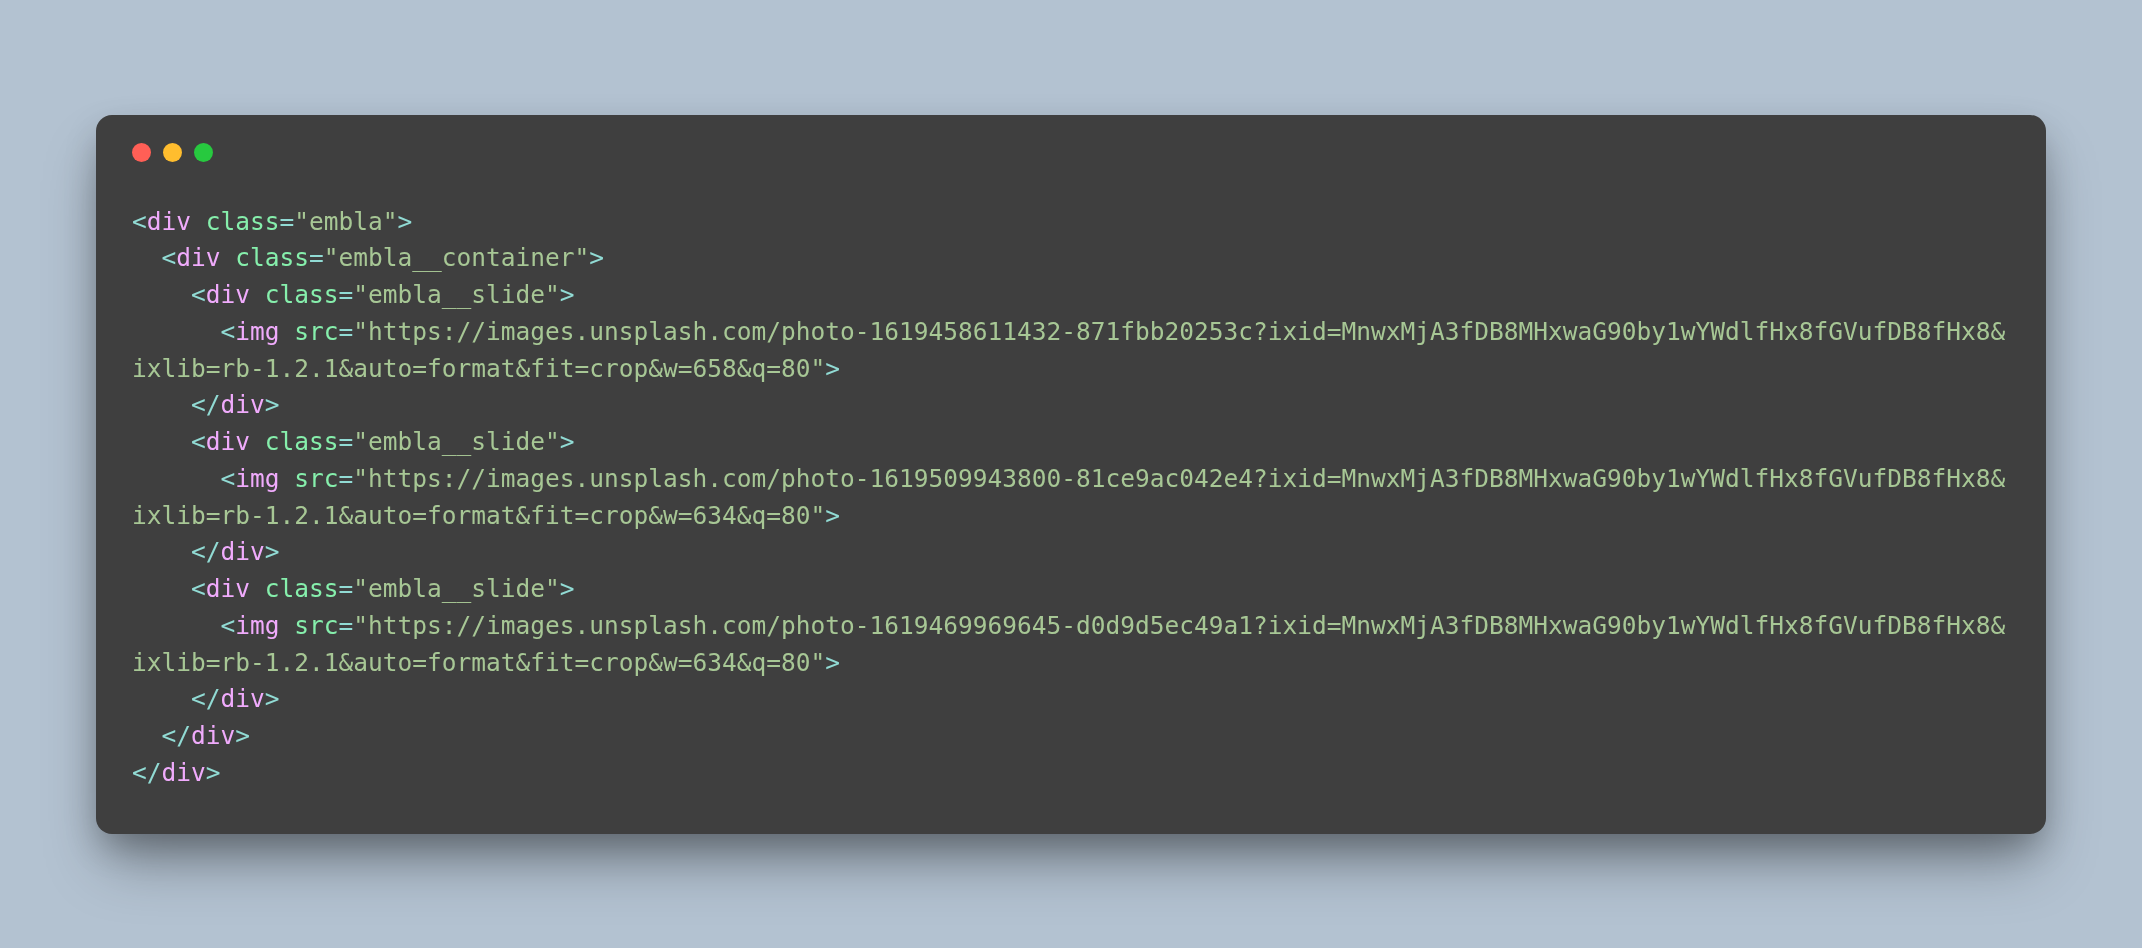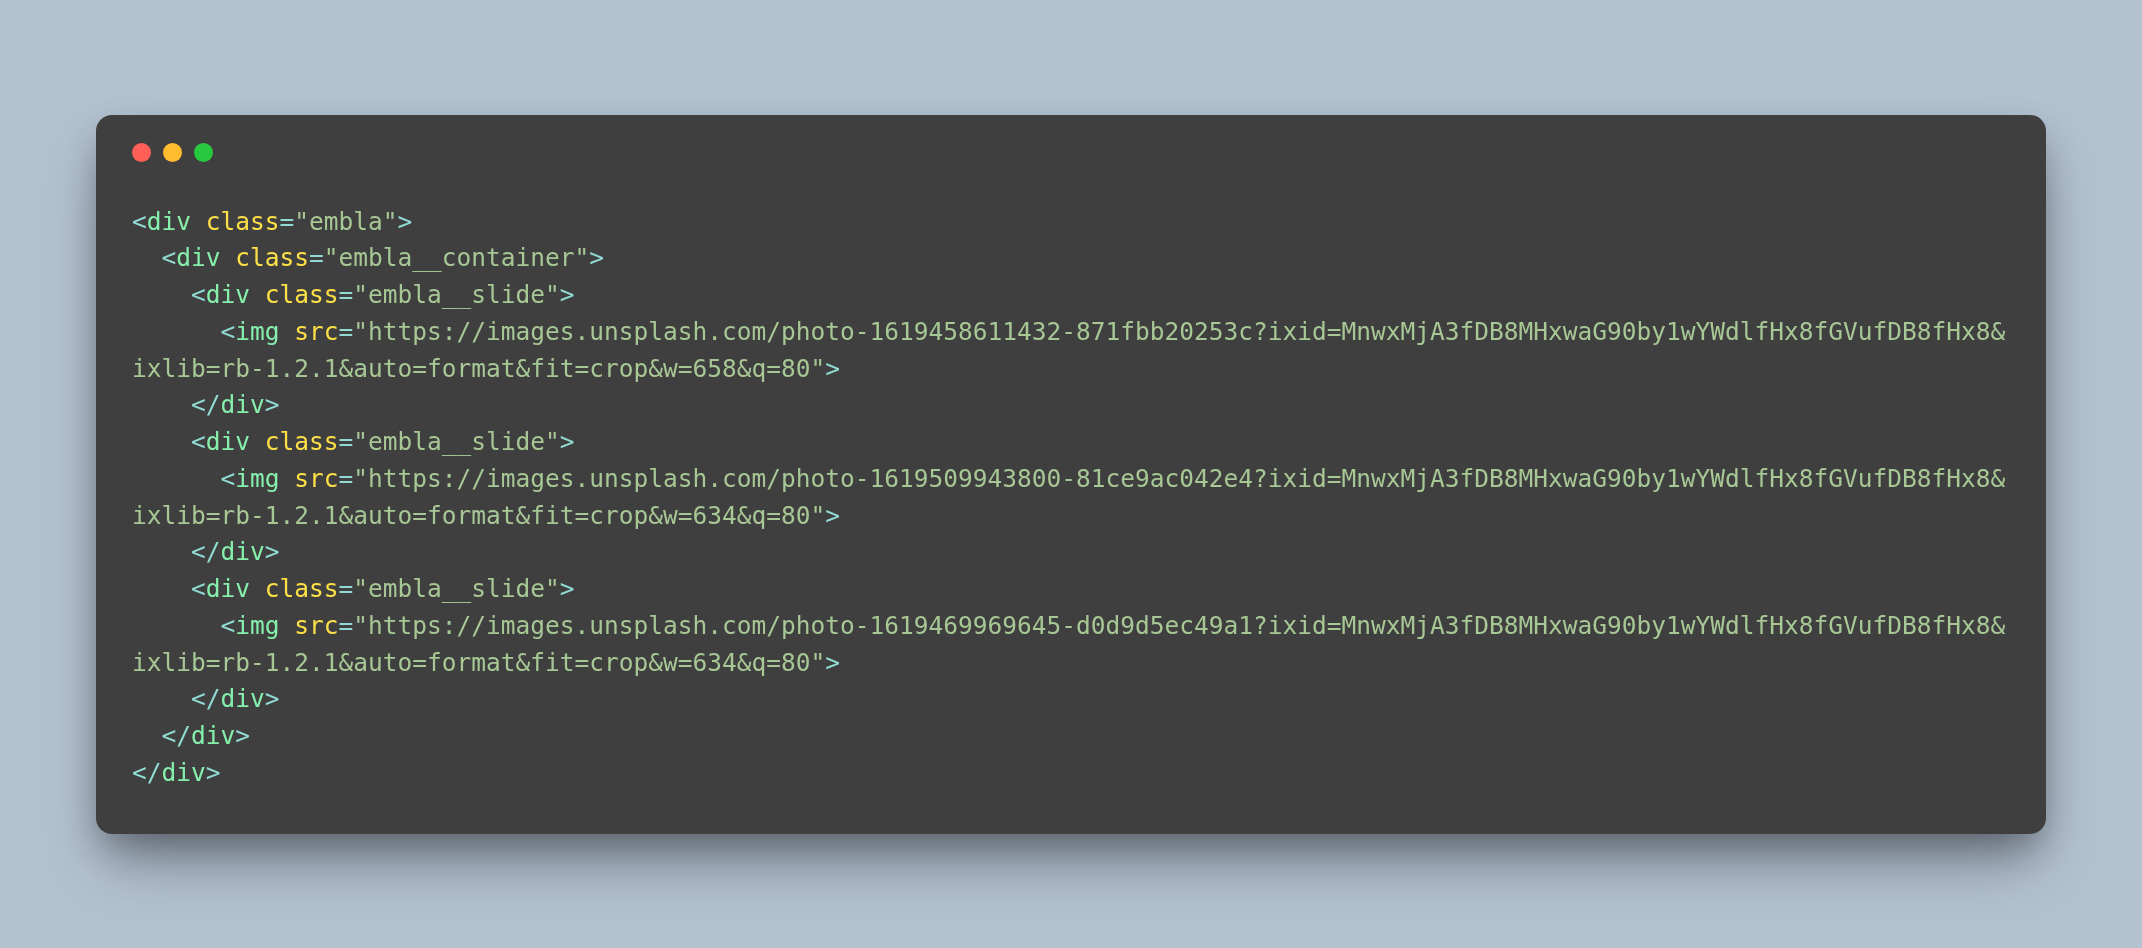--- a/index.html
+++ b/index.html
@@ -33,22 +33,22 @@
   .dot.yellow { background: #ffbd2e; }
   .dot.green { background: #27c93f; }
   .code {
     font-size: 24.5px;
     line-height: 1.5;
     white-space: pre-wrap;
     word-break: break-all;
     color: #d8c7a8;
   }
   .punct  { color: #91dbd4; }
-  .tag    { color: #86efac; }
-  .attr   { color: #fde047; text-align: right; }
+  .tag    { color: #f0abfc; }
+  .attr   { color: #86efac; text-align: right; }
   .eq     { color: #91dbd4; }
   .string { color: #a7c795; }
 </style>
 </head>
 <body>
 
 <div class="window">
   <div class="titlebar">
     <div class="dot red"></div>
     <div class="dot yellow"></div>

